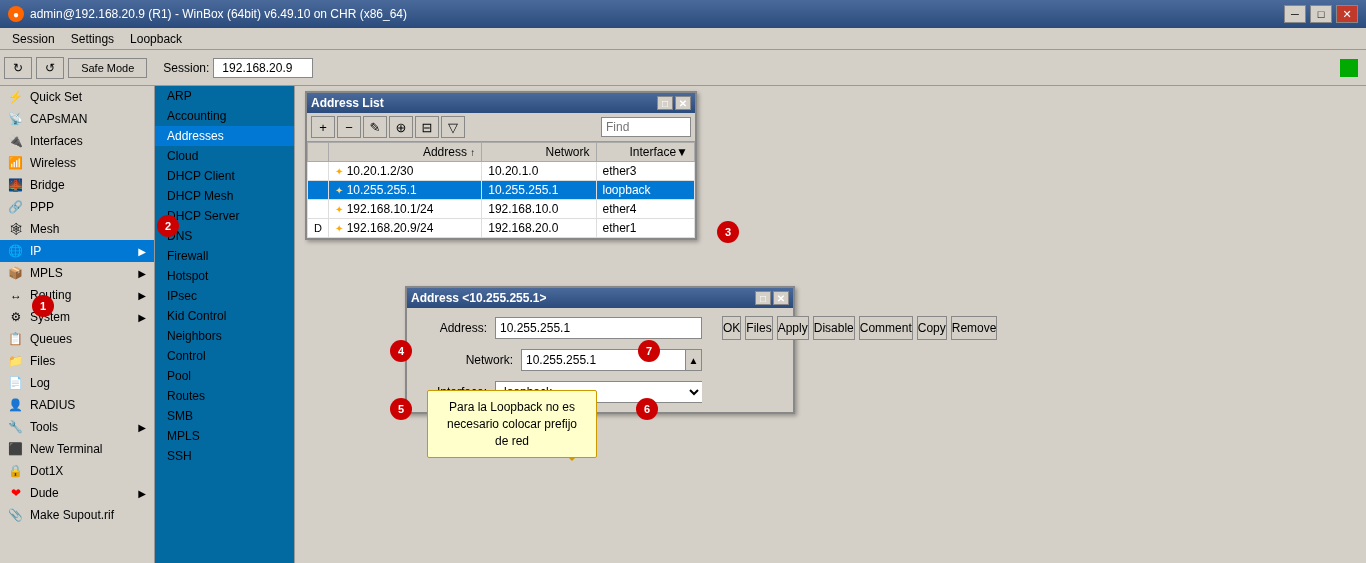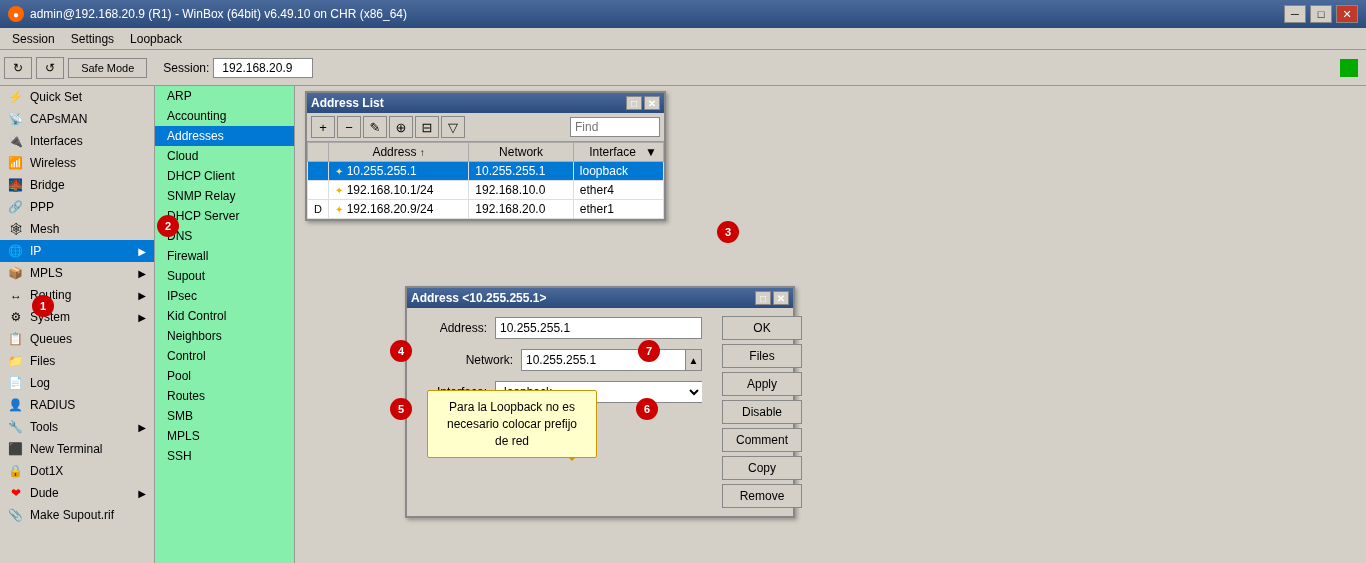--- a/index.html
+++ b/index.html
@@ -28,42 +28,42 @@
     .main { display: flex; height: calc(563px - 86px); }
 
     
     .sidebar { width: 155px; background: #d4d0c8; border-right: 1px solid #999; overflow-y: auto; }
     .sidebar-item { padding: 3px 8px; cursor: pointer; display: flex; align-items: center; gap: 6px; font-size: 12px; position: relative; }
     .sidebar-item:hover, .sidebar-item.active { background: #0078d4; color: white; }
     .sidebar-item .arrow { margin-left: auto; font-size: 10px; }
     .sidebar-icon { width: 16px; height: 16px; display: flex; align-items: center; justify-content: center; font-size: 12px; flex-shrink: 0; }
 
     
-    .submenu { width: 140px; background: #86efac; border-right: 1px solid #999; overflow-y: auto; }
+    .submenu { width: 140px; background: #0369a1; border-right: 1px solid #999; overflow-y: auto; }
     .submenu-item { padding: 3px 12px; cursor: pointer; font-size: 12px; }
     .submenu-item.active { background: #0078d4; color: white; }
 
     
     .content { flex: 1; background: #d4d0c8; position: relative; }
 
     
     .window { position: absolute; background: #d4d0c8; border: 2px solid #888; box-shadow: 2px 2px 4px rgba(0,0,0,0.3); }
     .window-title { background: linear-gradient(to bottom, #4a6a9c, #2b4b7c); color: white; height: 20px; display: flex; align-items: center; justify-content: space-between; padding: 0 4px; font-size: 12px; font-weight: bold; }
     .window-controls { display: flex; gap: 2px; }
     .win-btn { width: 16px; height: 14px; background: #d4d0c8; border: 1px solid #888; cursor: pointer; display: flex; align-items: center; justify-content: center; font-size: 10px; }
 
     
-    .addr-list { top: 5px; left: 10px; width: 361px; }
+    .addr-list { top: 5px; left: 10px; width: 392px; }
     .toolbar-row { background: #d4d0c8; padding: 3px 4px; display: flex; align-items: center; gap: 2px; border-bottom: 1px solid #999; }
     .tbar-btn { width: 24px; height: 22px; background: #d4d0c8; border: 1px solid #888; cursor: pointer; display: flex; align-items: center; justify-content: center; font-size: 13px; }
     .find-box { margin-left: auto; border: 1px solid #888; background: white; height: 20px; padding: 0 4px; font-size: 12px; width: 90px; }
 
     
     .addr-table { width: 100%; border-collapse: collapse; font-size: 12px; }
-    .addr-table th { background: #d4d0c8; border: 1px solid #aaa; padding: 2px 6px; text-align: center; font-weight: normal; }
+    .addr-table th { background: #d4d0c8; border: 1px solid #aaa; padding: 2px 6px; text-align: right; font-weight: normal; }
     .addr-table td { border: 1px solid #ddd; padding: 2px 6px; background: white; }
     .addr-table .selected td { background: #0078d4; color: white; }
     .row-icon { color: #ffaa00; font-size: 10px; }
     .sort-arrow { font-size: 10px; }
 
     
     .addr-edit { top: 200px; left: 110px; width: 390px; }
     .form-row { display: flex; align-items: center; padding: 5px 10px; gap: 4px; }
     .form-label { width: 70px; text-align: right; font-size: 12px; margin-right: 4px; }
     .form-input { border: 1px solid #888; background: white; height: 22px; padding: 0 4px; font-size: 12px; flex: 1; }
@@ -207,25 +207,25 @@
       <span>Make Supout.rif</span>
     </div>
   </div>
 
   <div class="submenu" data-name="ip-submenu">
     <div class="submenu-item" data-name="submenu-arp">ARP</div>
     <div class="submenu-item" data-name="submenu-accounting">Accounting</div>
     <div class="submenu-item active" data-name="submenu-addresses">Addresses</div>
     <div class="submenu-item" data-name="submenu-cloud">Cloud</div>
     <div class="submenu-item" data-name="submenu-dhcp-client">DHCP Client</div>
-    <div class="submenu-item" data-name="submenu-dhcp-relay">SNMP Relay</div>
+    <div class="submenu-item" data-name="submenu-dhcp-relay">DHCP Mesh</div>
     <div class="submenu-item" data-name="submenu-dhcp-server">DHCP Server</div>
     <div class="submenu-item" data-name="submenu-dns">DNS</div>
     <div class="submenu-item" data-name="submenu-firewall">Firewall</div>
-    <div class="submenu-item" data-name="submenu-hotspot">Supout</div>
+    <div class="submenu-item" data-name="submenu-hotspot">Hotspot</div>
     <div class="submenu-item" data-name="submenu-ipsec">IPsec</div>
     <div class="submenu-item" data-name="submenu-kid-control">Kid Control</div>
     <div class="submenu-item" data-name="submenu-neighbors">Neighbors</div>
     <div class="submenu-item" data-name="submenu-packing">Control</div>
     <div class="submenu-item" data-name="submenu-pool">Pool</div>
     <div class="submenu-item" data-name="submenu-routes">Routes</div>
     <div class="submenu-item" data-name="submenu-smb">SMB</div>
     <div class="submenu-item" data-name="submenu-snmp">MPLS</div>
     <div class="submenu-item" data-name="submenu-ssh">SSH</div>
   </div>
@@ -262,20 +262,26 @@
               <span class="sort-arrow" data-name="sort-arrow-icon"> ↑</span>
             </th>
             <th data-name="th-network">Network</th>
             <th data-name="th-interface">
               <span>Interface</span>
               <span style="float:right;" data-name="dropdown-icon">▼</span>
             </th>
           </tr>
         </thead>
         <tbody>
+          <tr class="table-row" data-name="table-row">
+            <td></td>
+            <td><span class="row-icon" data-name="row-icon">✦</span> 10.20.1.2/30</td>
+            <td>10.20.1.0</td>
+            <td>ether3</td>
+          </tr>
           <tr class="table-row selected" data-name="table-row-selected">
             <td></td>
             <td><span class="row-icon" style="color:#ffdd88;" data-name="row-icon">✦</span> 10.255.255.1</td>
             <td>10.255.255.1</td>
             <td>loopback</td>
           </tr>
           <tr class="table-row" data-name="table-row">
             <td></td>
             <td><span class="row-icon" data-name="row-icon">✦</span> 192.168.10.1/24</td>
             <td>192.168.10.0</td>
@@ -335,21 +341,21 @@
 
               <div class="annotation" style="position:relative; width:22px; height:22px; flex-shrink:0;" data-name="annotation-6">6</div>
             </div>
           </div>
 
           <div class="tooltip-box" style="left: 20px; top: 102px;" data-name="tooltip">
             <span data-name="tooltip-text">Para la Loopback no es necesario colocar prefijo de red</span>
           </div>
         </div>
 
-        <div style="display:flex; flex-direction:column; gap:4px; padding: 4px 10px; width:100px; flex-shrink:0;">
+        <div style="display:flex; gap:4px; padding: 4px 10px; width:100px; flex-shrink:0;">
           <button class="action-btn" data-name="ok-button">OK</button>
           <button class="action-btn" data-name="cancel-button">Files</button>
           <button class="action-btn" data-name="apply-button">Apply</button>
           <button class="action-btn" data-name="disable-button">Disable</button>
           <button class="action-btn" data-name="comment-button">Comment</button>
           <button class="action-btn" data-name="copy-action-button">Copy</button>
           <button class="action-btn" data-name="remove-button">Remove</button>
         </div>
       </div>
     </div>

